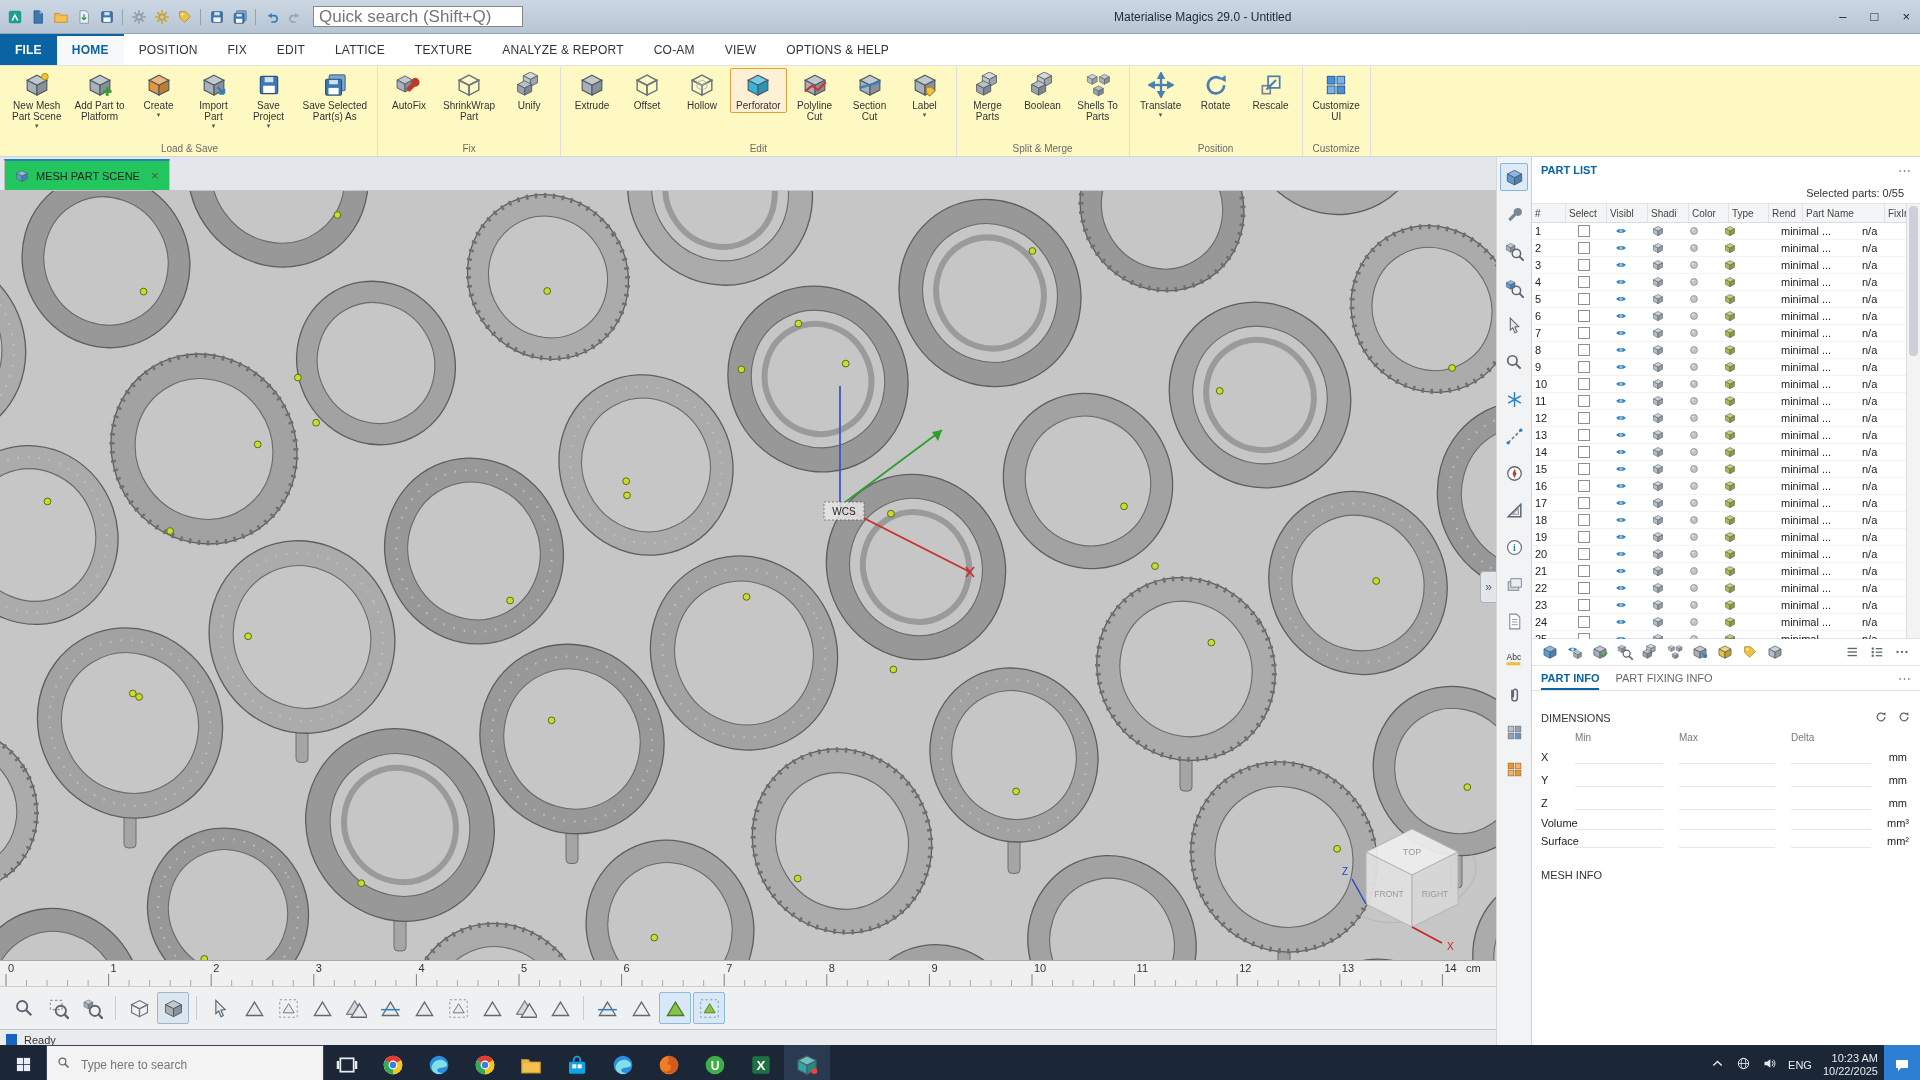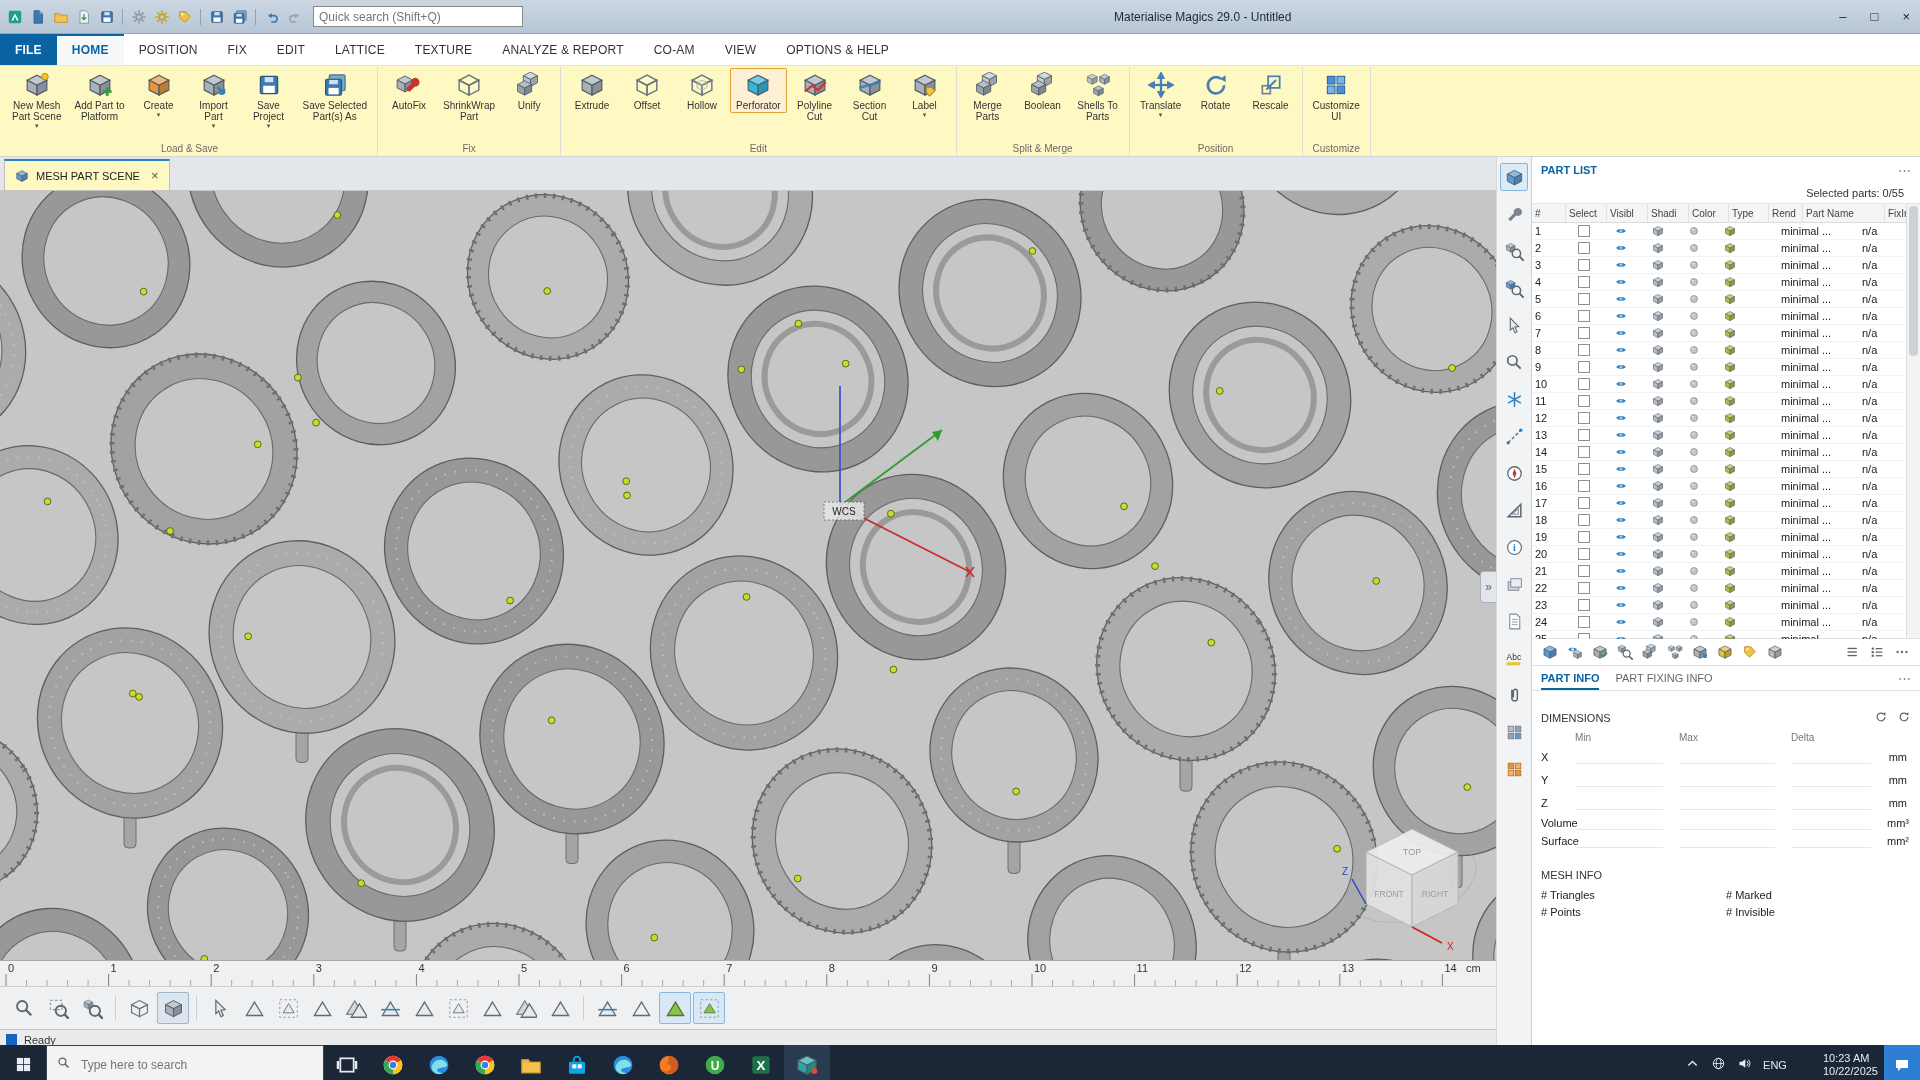--- a/index.html
+++ b/index.html
@@ -7,21 +7,21 @@
   .app{position:relative;width:1920px;height:1080px;display:flex;flex-direction:column;background:#c6c6c6;}
 
   
   .titlebar{height:33px;background:linear-gradient(#ccd7e3,#b7c5d4);border-bottom:1px solid #96a6b6;
     display:flex;align-items:center;padding:0 4px;position:relative;flex:none;}
   .qicons{display:flex;align-items:center;gap:2px;}
   .qicon{width:21px;height:21px;display:flex;align-items:center;justify-content:center;}
   .qicon svg{width:16px;height:16px;}
   .qsep{width:1px;height:16px;background:#93a2b1;margin:0 3px;}
   .qsearch{width:208px;height:19px;background:#fff;border:1px solid #888;margin-left:8px;display:flex;align-items:center;}
-  .qsearch input{border:none;outline:none;width:100%;font-size:12px;color:#555;padding:0 5px;background:transparent;font-family:"Liberation Sans",sans-serif;}
+  .qsearch input{border:none;outline:none;width:100%;font-size:17px;color:#555;padding:0 5px;background:transparent;font-family:"Liberation Sans",sans-serif;}
   .win-title{position:absolute;left:1114px;top:0;height:33px;display:flex;align-items:center;font-size:12px;color:#1d2835;}
   .win-controls{position:absolute;right:10px;top:0;height:33px;display:flex;align-items:center;gap:24px;font-size:13px;color:#222;}
   .wc{cursor:default;}
 
   
   .menubar{height:31px;background:#fff;border-bottom:1px solid #e2e2e2;display:flex;align-items:stretch;font-size:12px;flex:none;}
   .menu-item{padding:0 15px;display:flex;align-items:center;color:#333;letter-spacing:.2px;}
   .menu-item.file{background:#0a64a4;color:#fff;font-weight:bold;}
   .menu-item.active{color:#0a64a4;font-weight:bold;background:#f7f8f9;box-shadow:inset 0 2px 0 #0a64a4;}
 
@@ -36,21 +36,21 @@
   .rb .lbl{line-height:11px;white-space:pre-line;margin-top:2px;}
   .rb .arr{font-size:7px;line-height:7px;color:#555;}
   .rb.hl{background:#fdf0d5;border-color:#e3a13a;}
   .rgroup-label{height:15px;line-height:15px;font-size:10px;color:#6a6a6a;text-align:center;}
 
   
   .content-row{height:888px;display:flex;flex:none;}
   .left-col{width:1496px;display:flex;flex-direction:column;flex:none;}
 
   .tabbar{height:33px;background:#e3e6ea;border-bottom:1px solid #c6c6c6;display:flex;align-items:flex-end;padding-left:4px;flex:none;}
-  .doc-tab{height:29px;background:#fef9c3;border:1px solid #bfbfbf;border-bottom:none;border-top:2px solid #2a7fbf;
+  .doc-tab{height:29px;background:#22c55e;border:1px solid #bfbfbf;border-bottom:none;border-top:2px solid #2a7fbf;
       display:flex;align-items:center;gap:7px;padding:0 10px;font-size:11px;color:#222;}
   .doc-tab .tab-ic svg{width:14px;height:14px;display:block;}
   .doc-tab .x{color:#555;font-size:13px;margin-left:4px;}
 
   .viewport{position:relative;height:769px;background:#c6c6c6;overflow:hidden;flex:none;}
   .vp-svg{display:block;width:1496px;height:769px;}
   .expander{position:absolute;right:0;top:380px;width:15px;height:30px;background:#e2e6ea;border:1px solid #a9b2ba;
       border-right:none;border-radius:4px 0 0 4px;display:flex;align-items:center;justify-content:center;
       font-size:12px;color:#566;}
 
@@ -127,21 +127,21 @@
   .tb-search{width:256px;background:#f3f3f3;border:1px solid #3a4656;display:flex;align-items:center;gap:8px;padding:0 10px;flex:none;}
   .tb-search svg{width:14px;height:14px;flex:none;}
   .tb-search input{border:none;outline:none;background:transparent;font-size:12px;color:#444;width:190px;font-family:"Liberation Sans",sans-serif;}
   .tb-apps{display:flex;align-items:stretch;}
   .tb-app{width:46px;display:flex;align-items:center;justify-content:center;position:relative;}
   .tb-app svg{width:24px;height:24px;}
   .tb-app.active{background:#2a3a50;box-shadow:inset 0 -2px 0 #76b9ed;}
   .tb-tray{margin-left:auto;display:flex;align-items:center;gap:11px;padding:0 6px;font-size:11px;}
   .tb-tray svg{width:15px;height:15px;}
   .tb-lang{font-size:11px;}
-  .tb-clock{text-align:left;line-height:13px;font-size:11px;margin-left:25px;}
+  .tb-clock{text-align:right;line-height:13px;font-size:11px;}
   .tb-tile{width:36px;background:#2d7fd4;display:flex;align-items:center;justify-content:center;flex:none;}
   .tb-tile svg{width:18px;height:18px;}
 </style>
 </head>
 <body>
 
 <div class="app">
 
   <div class="titlebar">
     <div class="qicons">
@@ -2378,26 +2378,20 @@
                 <div class="dim-val"></div>
                 <div class="dim-val"></div>
                 <div class="dim-val"></div>
                 <div class="dim-unit">mm²</div>
               </div>
             </div>
         </div>
 
         <div class="sect m14">
           <div class="sect-title">MESH INFO</div>
-          <div class="mesh-grid">
-              <div class="mi-item"># Triangles</div>
-              <div class="mi-item"># Marked</div>
-              <div class="mi-item"># Points</div>
-              <div class="mi-item"># Invisible</div>
-            </div>
         </div>
 
         <div class="sect m14">
         </div>
       </div>
     </div>
   </div>
 
   <div class="taskbar">
     <div class="tb-start">

